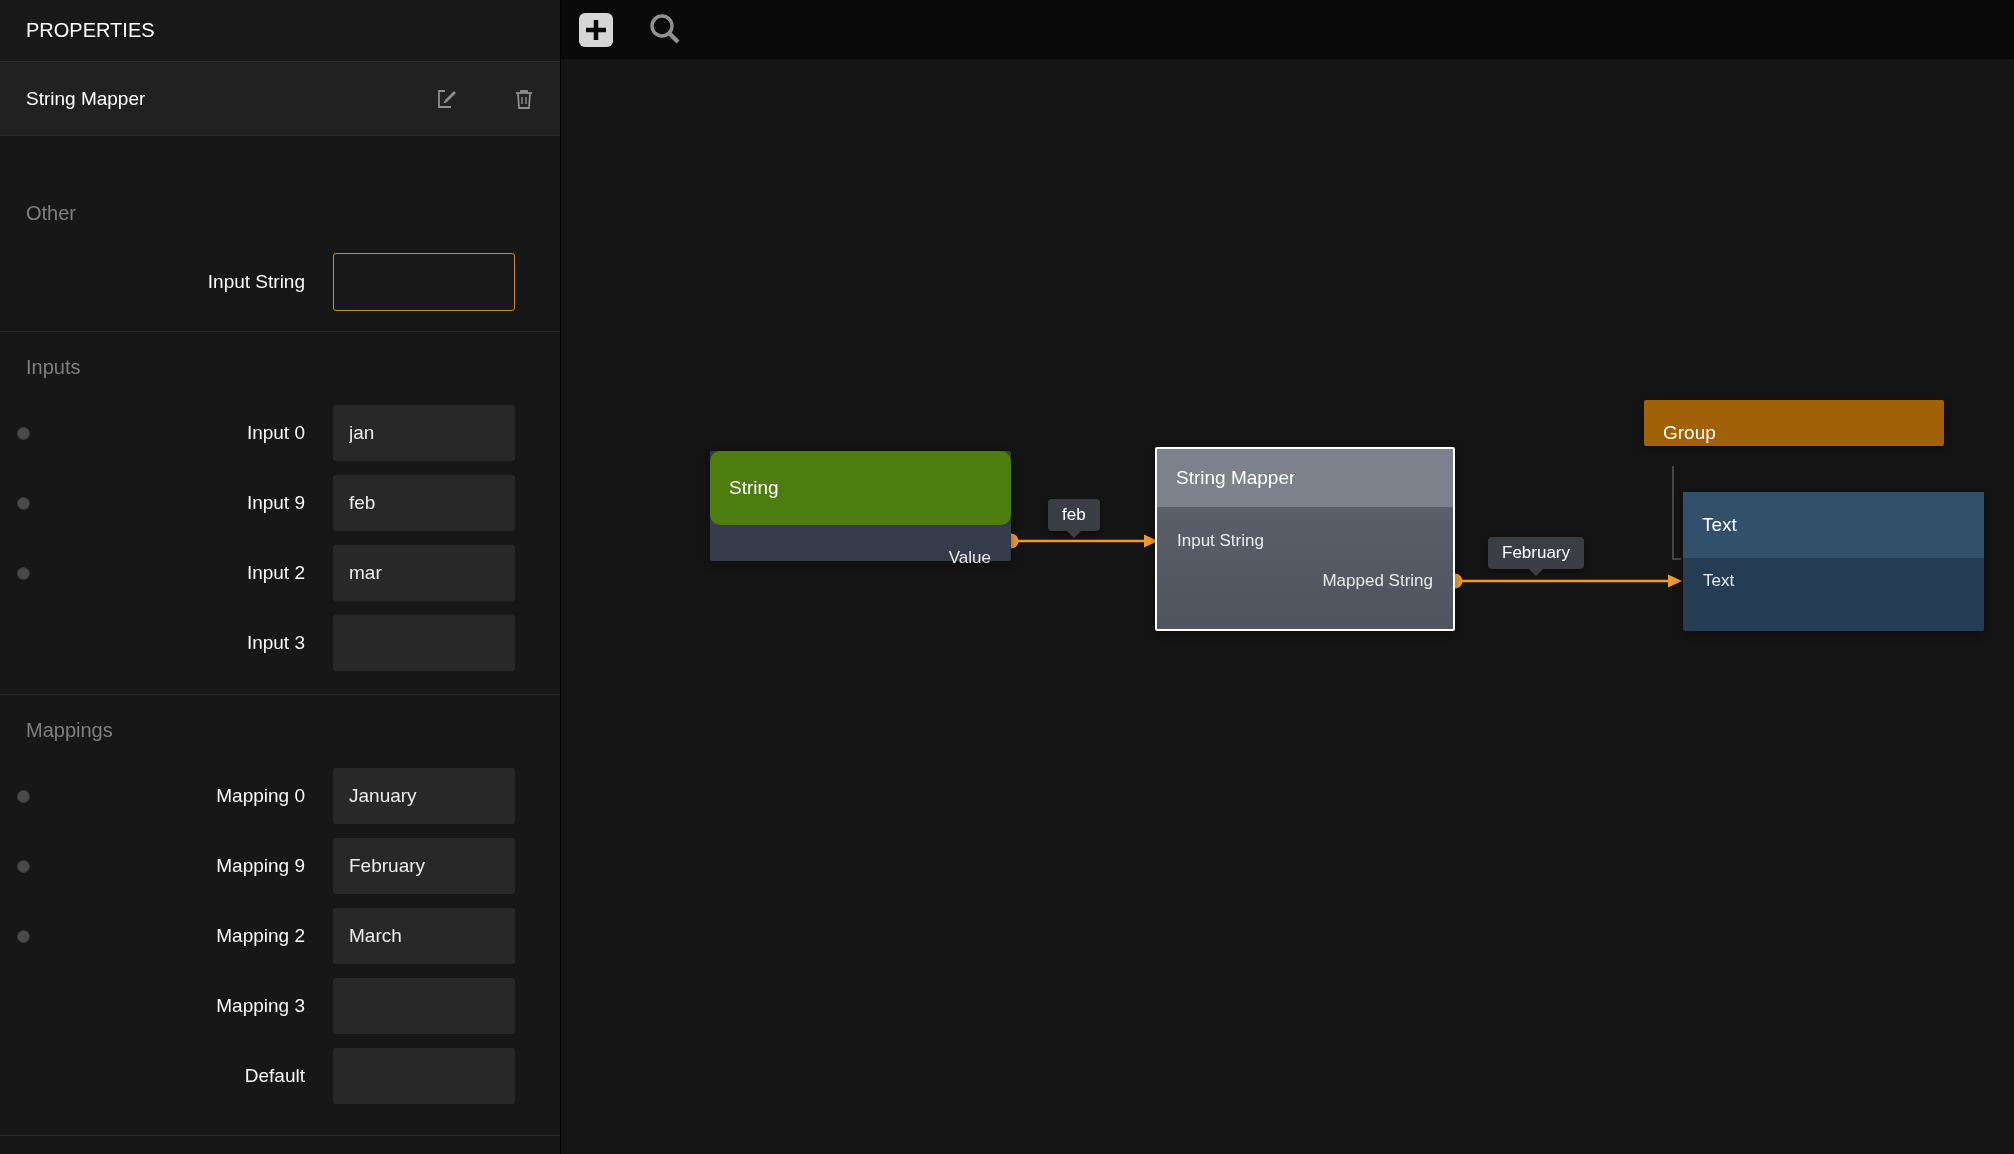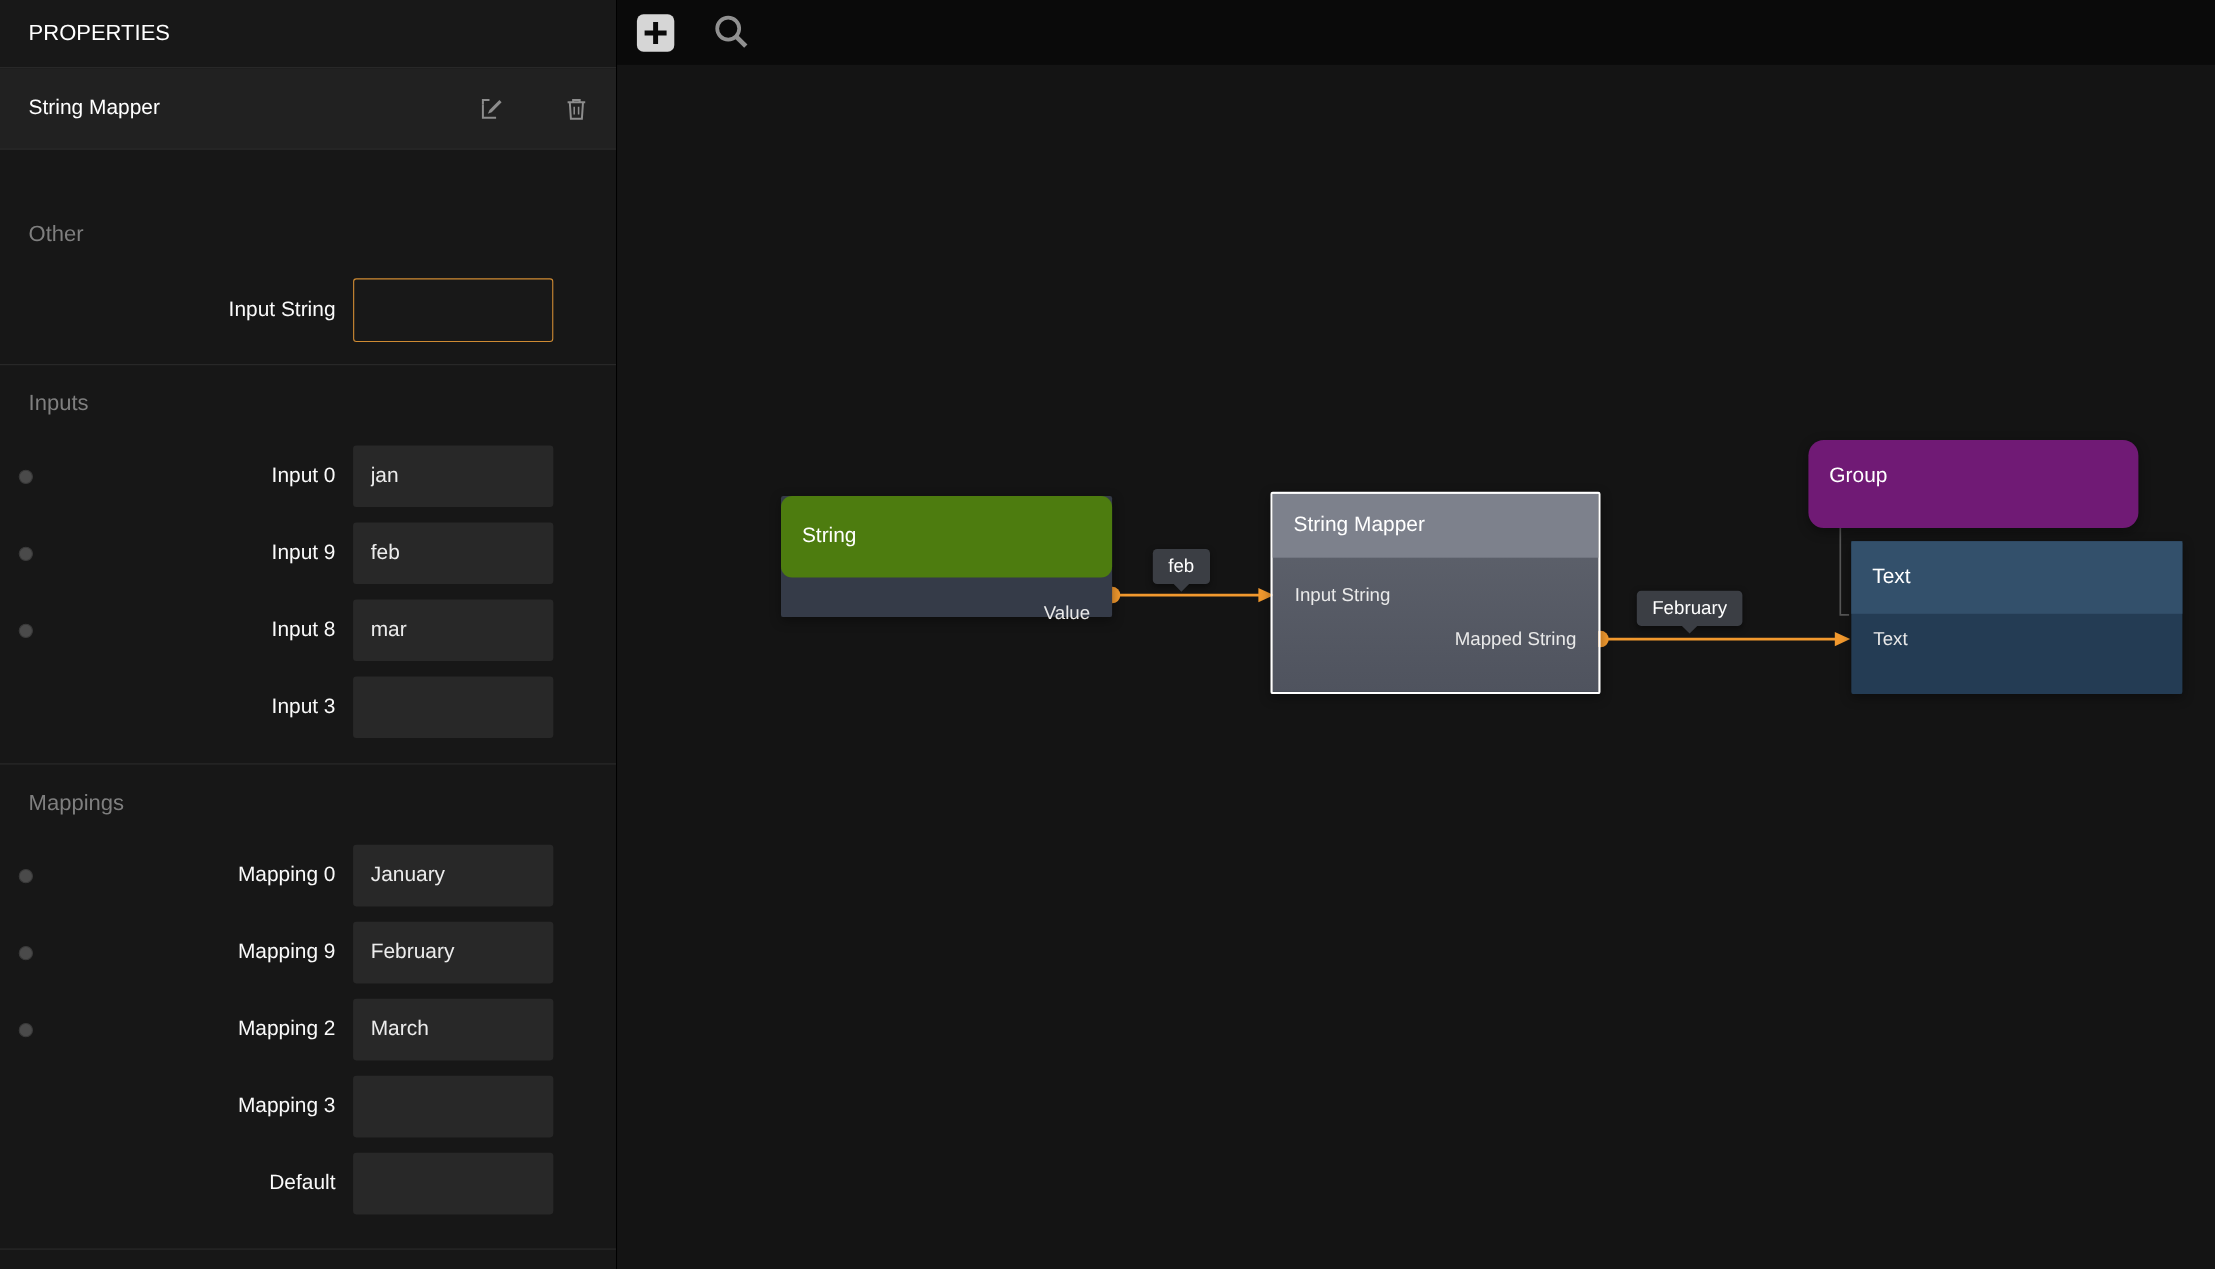--- a/index.html
+++ b/index.html
@@ -36,21 +36,21 @@
   .div-bottom{margin-top:24px;}
 
   .rows{margin-top:18px;}
   .rows.other{margin-top:26px;margin-bottom:20px;}
   .prop-row{display:flex;align-items:center;height:70px;}
   .prop-row.tall{height:59px;}
   .port-cell{width:46px;display:flex;justify-content:center;align-items:center;flex:none;}
   .port-dot{width:13px;height:13px;border-radius:50%;background:#4a4a4a;border:1px solid #3a3a3a;}
   .prop-label{flex:none;width:259px;text-align:right;font-size:19px;color:#fafafa;}
   .prop-input{
-    margin-left:16px;width:182px;height:56px;background:#282828;border:none;border-radius:3px;
+    margin-left:28px;width:182px;height:56px;background:#282828;border:none;border-radius:3px;
     color:#ececec;font-size:19px;font-family:"Liberation Sans",sans-serif;padding:0 16px;outline:none;
   }
   .prop-input.focused{
     background:#181818;border:1px solid #cf8b33;height:58px;
   }
 
   
   .main{position:absolute;left:561px;top:0;right:0;bottom:0;}
   .toolbar{
     position:absolute;left:0;top:0;right:0;height:59px;background:#0a0a0a;
@@ -73,21 +73,21 @@
 
   
   .node-mapper{
     left:594px;top:388px;width:300px;height:184px;border:2px solid #ffffff;
     background:linear-gradient(#61656f,#4f535e);
   }
   .node-mapper .node-header{height:58px;background:#7d818c;}
   .node-mapper .node-body{padding-top:14px;}
 
   
-  .node-group{left:1083px;top:341px;width:300px;height:80px;background:#701a75;border-radius:14px;}
+  .node-group{left:1083px;top:341px;width:300px;height:46px;background:#a16207;}
   .node-group .node-header{height:66px;}
 
   
   .node-text{left:1122px;top:433px;width:301px;height:139px;background:#243c54;}
   .node-text .node-header{height:66px;background:#33506b;}
   .node-text .node-body{padding-top:3px;}
 
   
   .edge-label{
     position:absolute;background:#3b3e44;color:#ffffff;font-size:17px;
@@ -156,21 +156,21 @@
         <span class="port-cell">
             <span class="port-dot"></span>
           </span>
         <label class="prop-label">Input 9</label>
         <input class="prop-input" value="feb" style="">
       </div>
       <div class="prop-row">
         <span class="port-cell">
             <span class="port-dot"></span>
           </span>
-        <label class="prop-label">Input 8</label>
+        <label class="prop-label">Input 2</label>
         <input class="prop-input" value="mar" style="">
       </div>
       <div class="prop-row">
         <span class="port-cell"></span>
         <label class="prop-label">Input 3</label>
         <input class="prop-input" value="" style="">
       </div>
     </div>
     <div class="divider div-inputs"></div>
 

